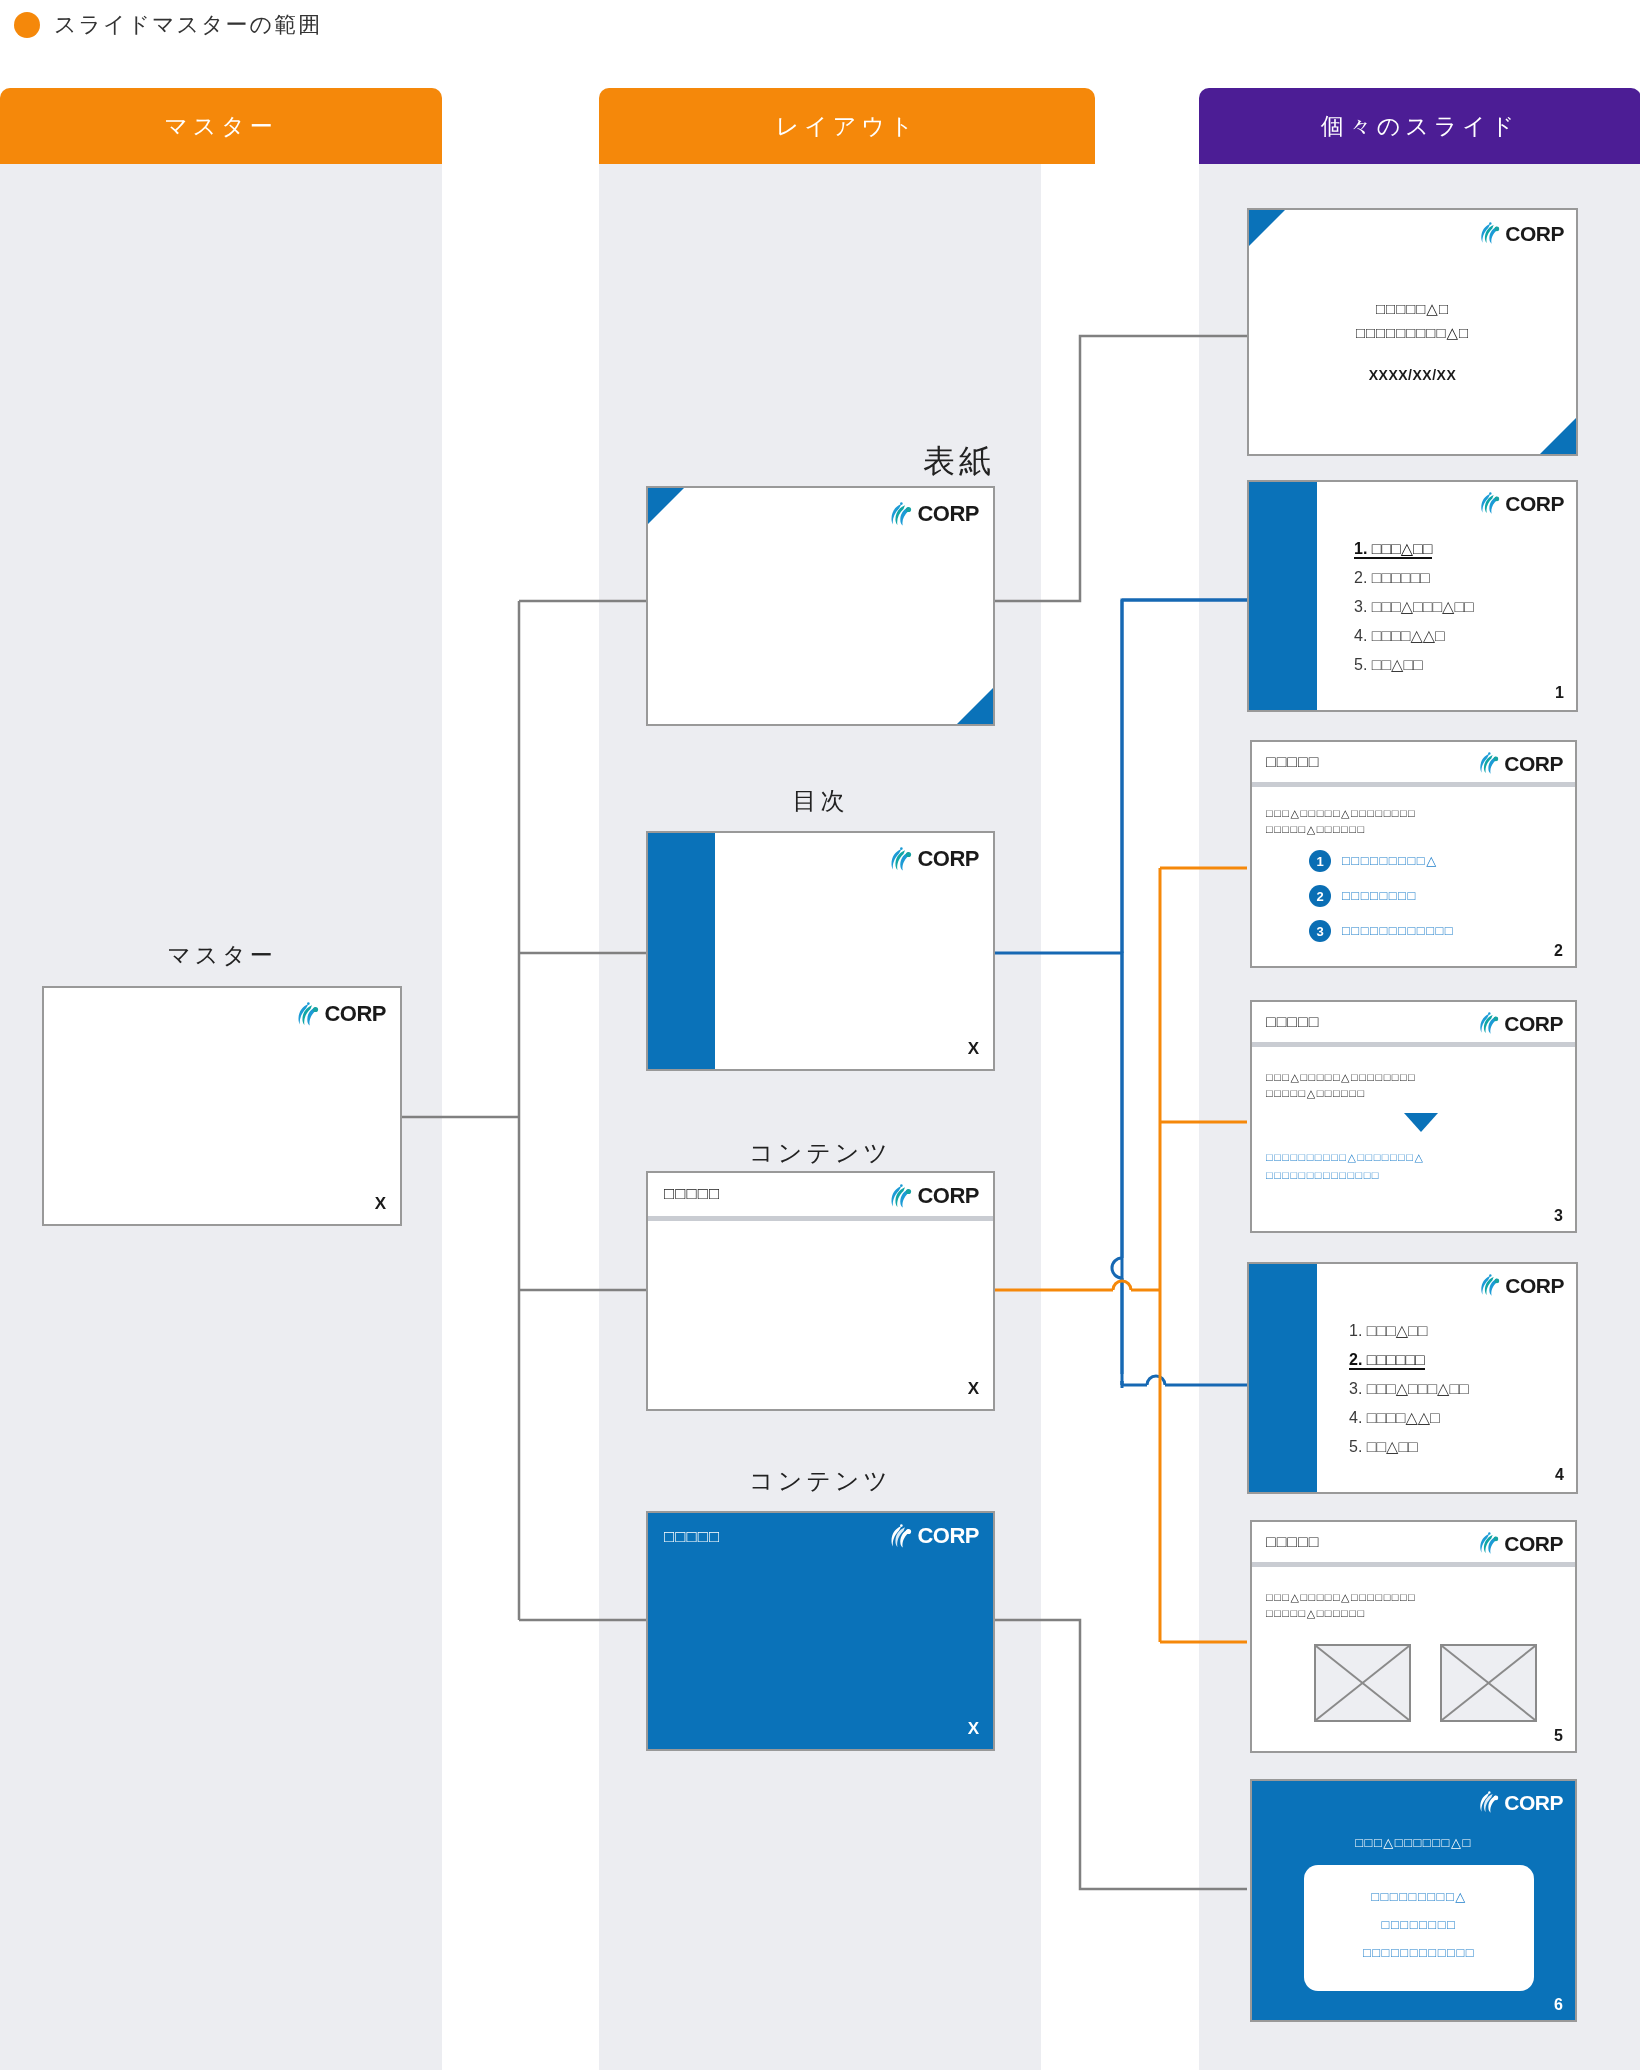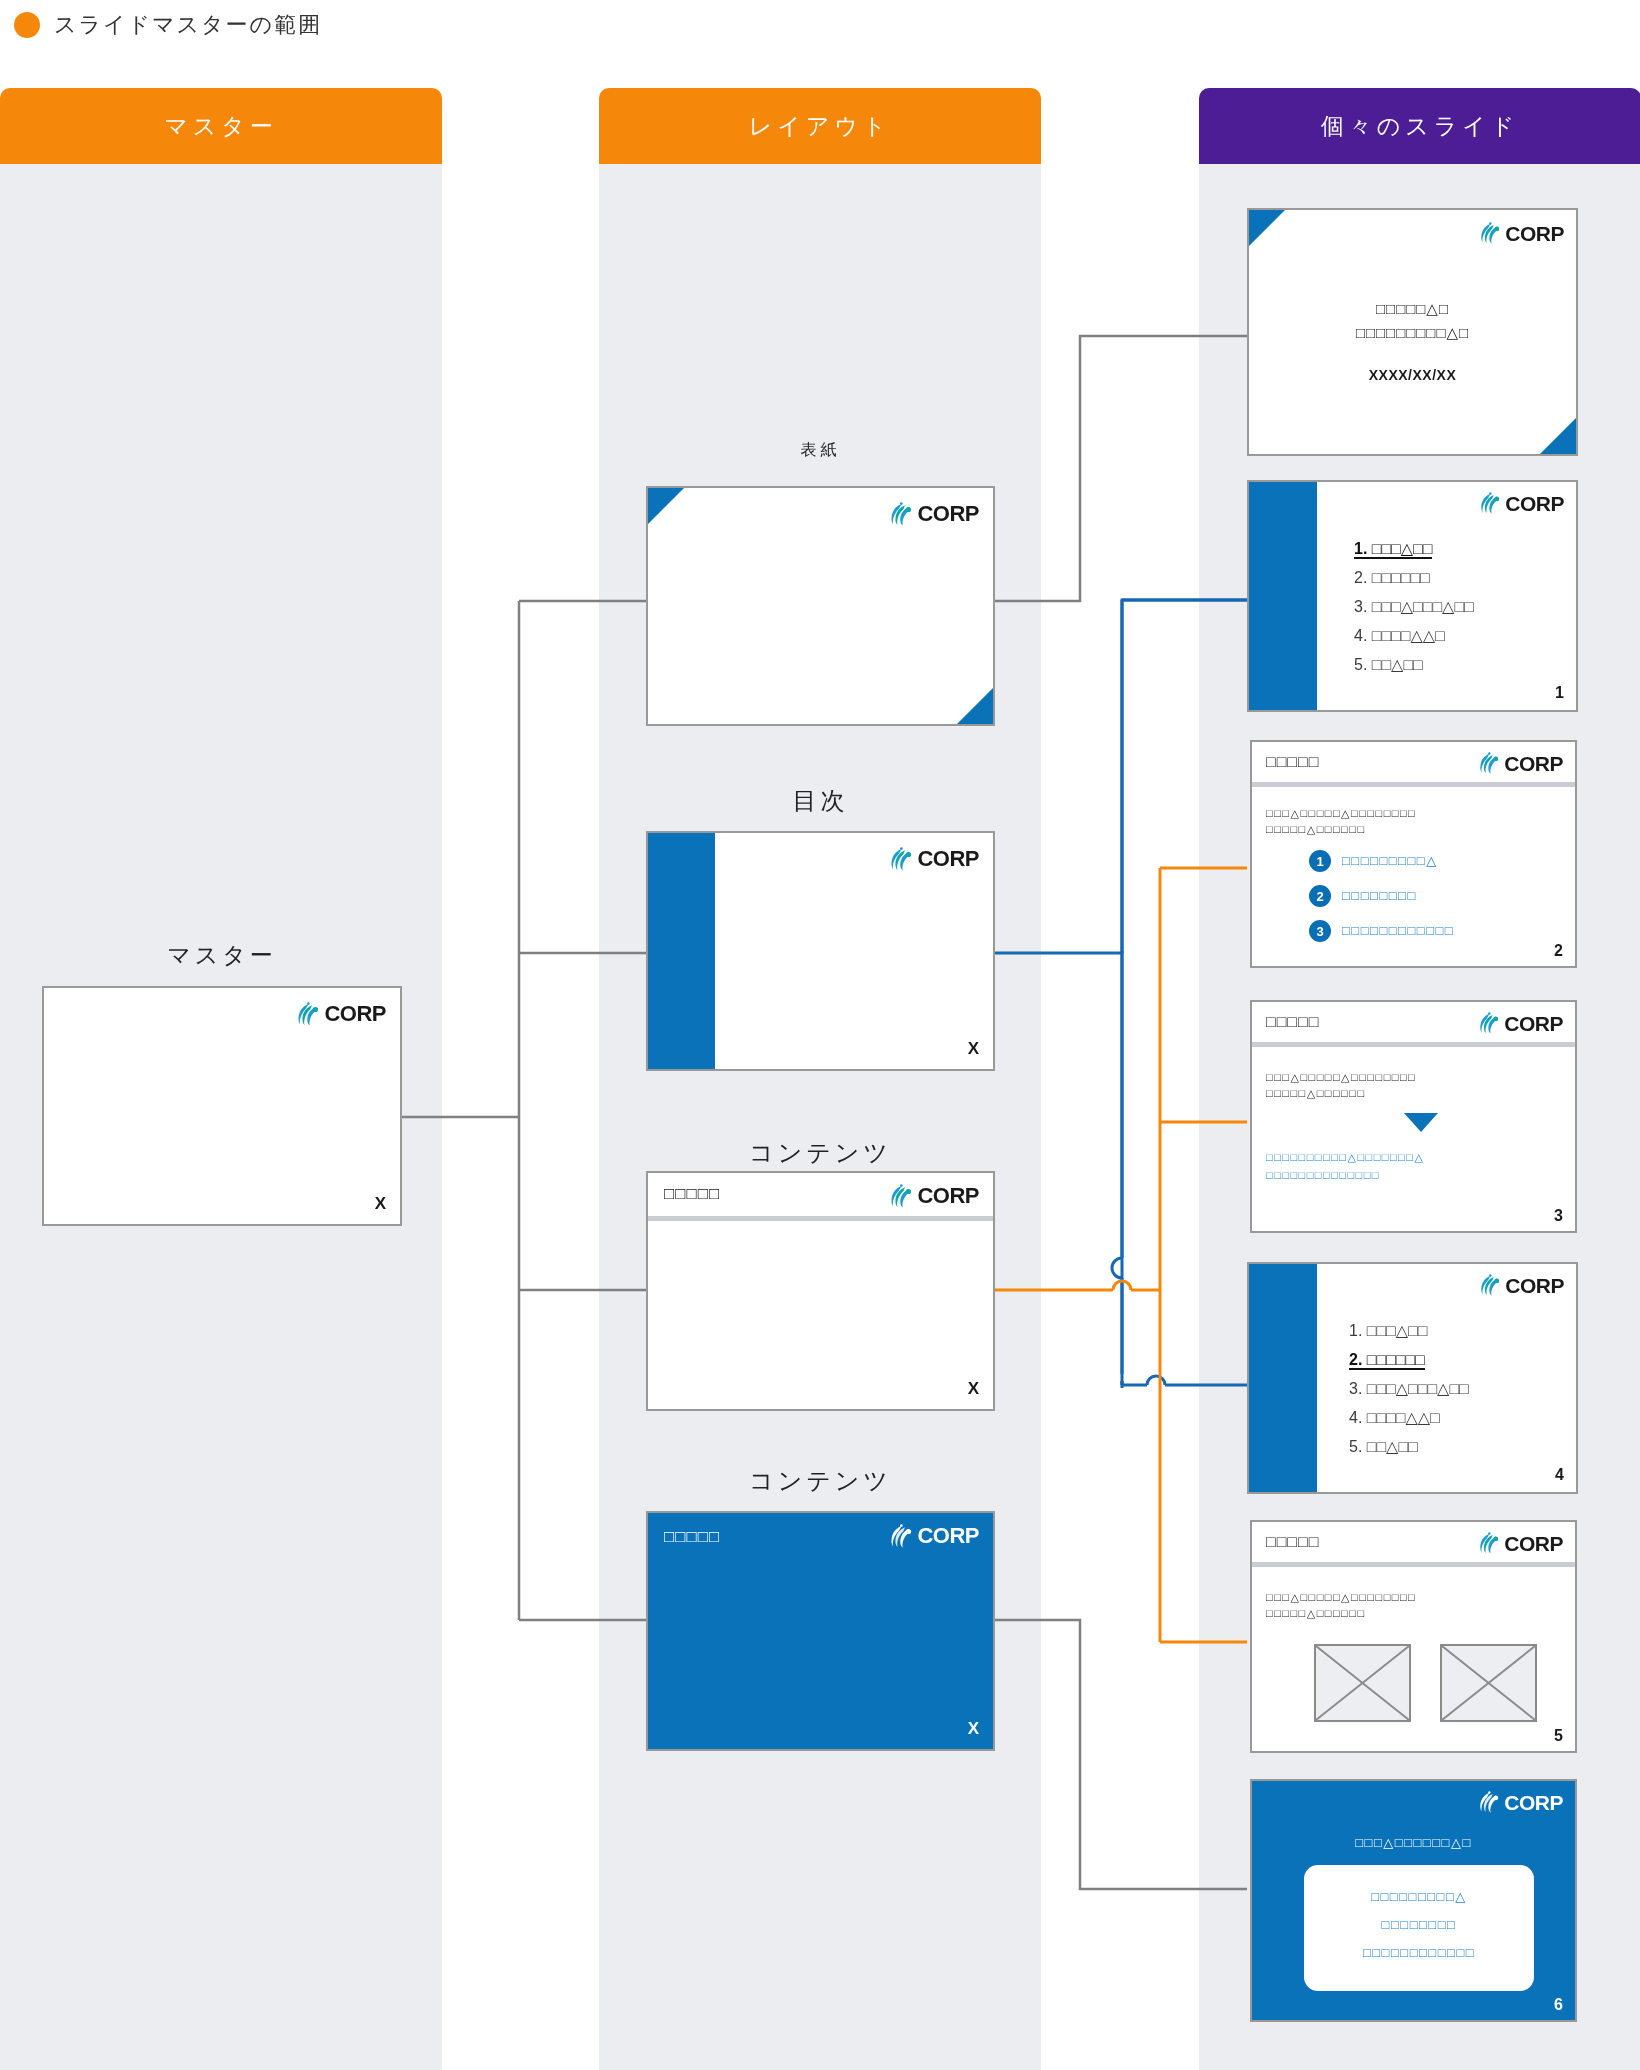--- a/index.html
+++ b/index.html
@@ -146,21 +146,21 @@
       <path d="M1160,868 V1642"></path>
       <path d="M1160,868 H1247"></path>
       <path d="M1160,1122 H1247"></path>
       <path d="M1160,1642 H1247"></path>
     </g>
   </svg>
 
   <div class="col-head head-orange" style="left:0; top:88px; width:442px;">
     <span>マスター</span>
   </div>
-  <div class="col-head head-orange" style="left:599px; top:88px; width:442px;">
+  <div class="col-head head-orange" style="left:599px; top:88px; width:496px;">
     <span>レイアウト</span>
   </div>
   <div class="col-head head-dark" style="left:1199px; top:88px; width:442px;">
     <span>個々のスライド</span>
   </div>
 
   <div class="card-wrap" style="left:42px; top:940px; width:360px;">
     <div class="card-title" style="top:0; font-size:23px;">マスター</div>
     <div class="slide" style="left:0; top:46px; width:360px; height:240px;">
       <div class="logo" style="right:14px; top:14px;">
@@ -171,21 +171,21 @@
           <circle cx="20.5" cy="7.5" r="2.6" fill="#16A3A3"></circle>
           <circle cx="13.4" cy="1.6" r="1.3" fill="#1C9BD6"></circle>
         </svg>
         <span class="wordmark" style="font-size:22px;">CORP</span>
       </div>
       <div class="pagenum" style="right:14px; bottom:10px; font-size:17px;">X</div>
     </div>
   </div>
 
   <div class="card-wrap" style="left:646px; top:440px; width:349px;">
-    <div class="card-title" style="top:0; font-size:16px;">表紙</div>
+    <div class="card-title" style="top:0; font-size:32px;text-align:right;">表紙</div>
     <div class="slide" style="left:0; top:46px; width:349px; height:240px;">
       <span class="tri-tl"></span>
       <span class="tri-br"></span>
       <div class="logo" style="right:14px; top:14px;">
         <svg width="26" height="24" viewBox="0 0 26 24">
           <path d="M13.5 2 C7 4.5 3.5 10 3.5 17 C3.5 19 4 21 5 22.5 C4 18 6 11.5 11 6.5 Z" fill="#1C9BD6"></path>
           <path d="M17 3.2 C10.5 6 7 11.5 7.5 18.5 C7.8 20.5 8.5 22 9.5 23 C8.3 18 10.5 11.5 15.5 7 Z" fill="#10A6A6"></path>
           <path d="M20.5 5 C14.5 8 11.5 13.5 12.5 20 C13 21.8 13.8 23 14.8 23.6 C13.5 19 15.8 13 20.5 9 Z" fill="#1C9BD6"></path>
           <circle cx="20.5" cy="7.5" r="2.6" fill="#16A3A3"></circle>
           <circle cx="13.4" cy="1.6" r="1.3" fill="#1C9BD6"></circle>

